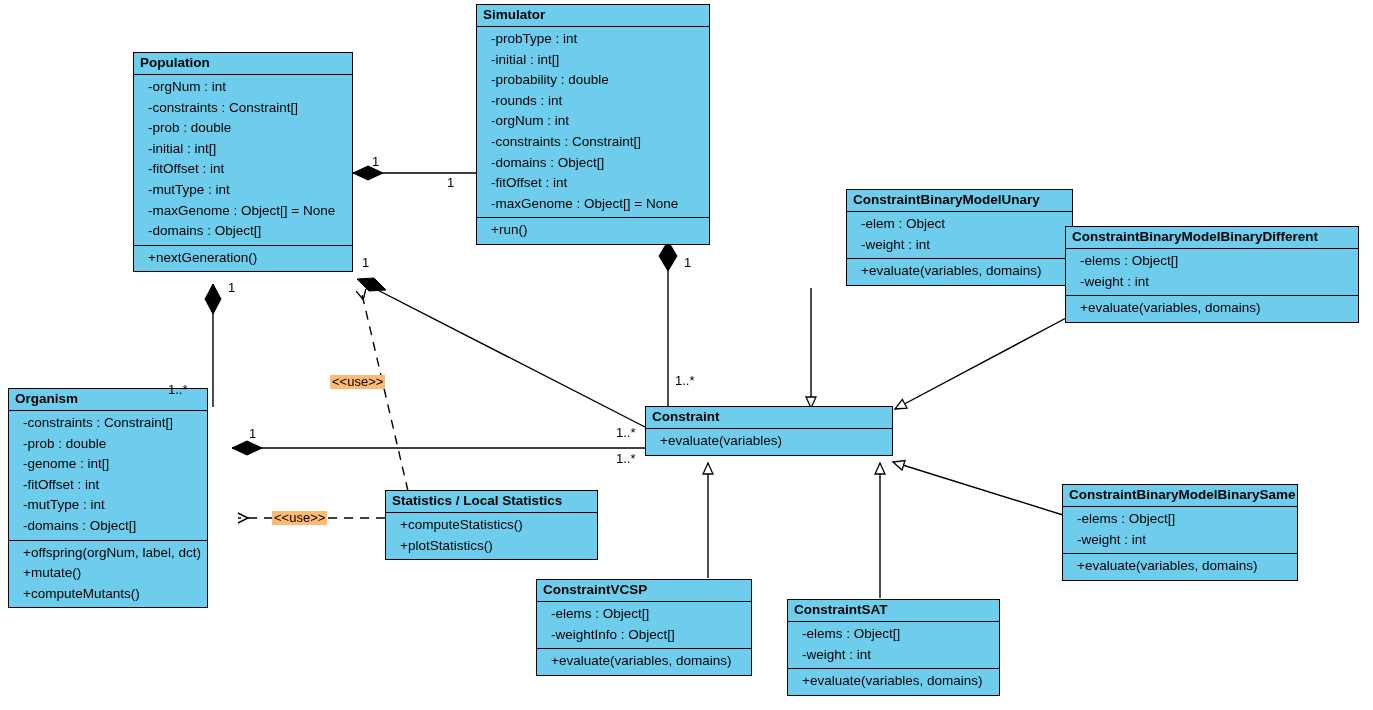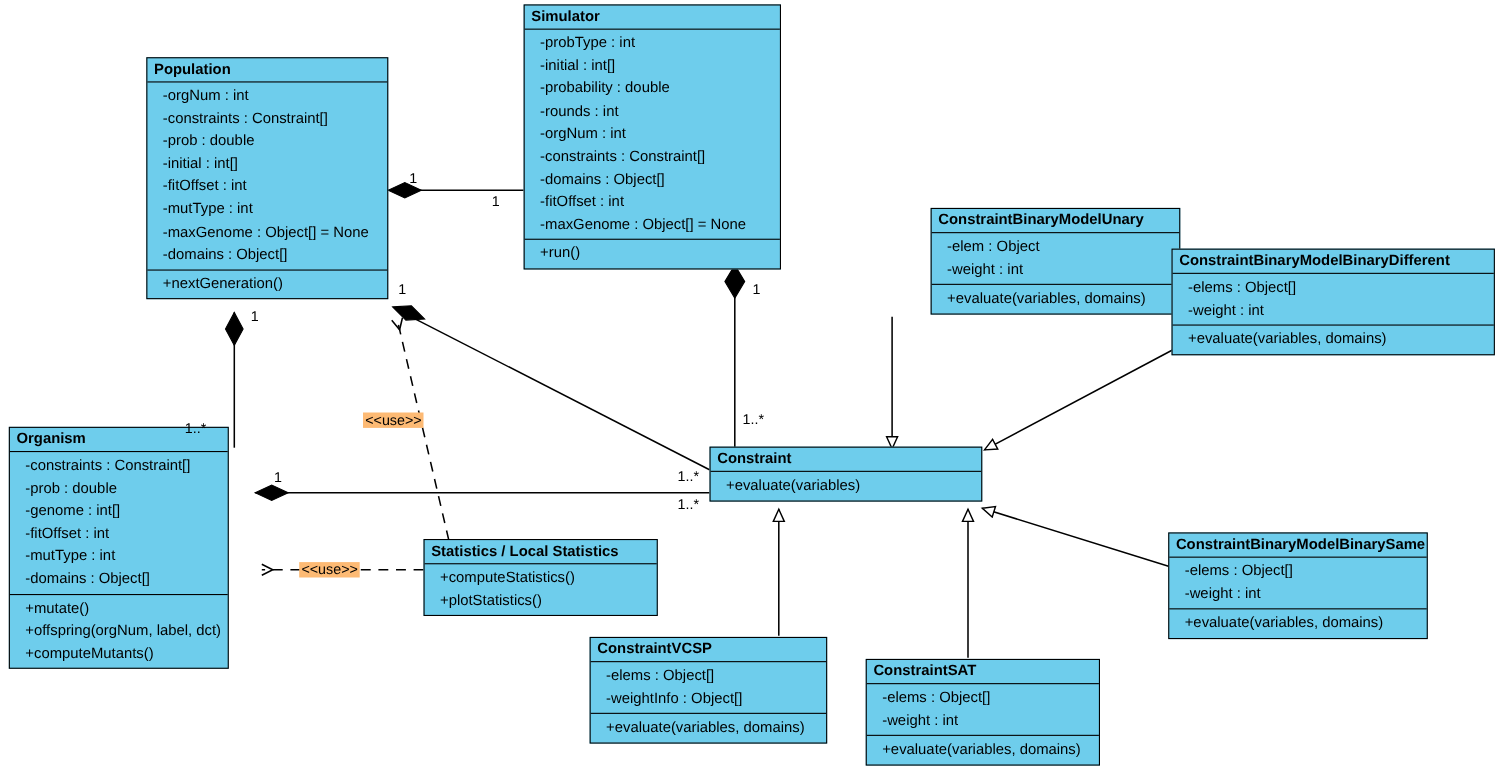--- a/index.html
+++ b/index.html
@@ -181,22 +181,22 @@
     <div class="uml-name">Organism</div>
     <div class="uml-compartment">
       <div class="uml-member">-constraints : Constraint[]</div>
       <div class="uml-member">-prob : double</div>
       <div class="uml-member">-genome : int[]</div>
       <div class="uml-member">-fitOffset : int</div>
       <div class="uml-member">-mutType : int</div>
       <div class="uml-member">-domains : Object[]</div>
     </div>
     <div class="uml-compartment">
+      <div class="uml-member">+offspring(orgNum, label, dct)</div>
       <div class="uml-member">+mutate()</div>
-      <div class="uml-member">+offspring(orgNum, label, dct)</div>
       <div class="uml-member">+computeMutants()</div>
     </div>
   </div>
 
   <div class="uml-class" style="left:385px; top:490px; width:213px;">
     <div class="uml-name">Statistics / Local Statistics</div>
     <div class="uml-compartment">
       <div class="uml-member">+computeStatistics()</div>
       <div class="uml-member">+plotStatistics()</div>
     </div>

